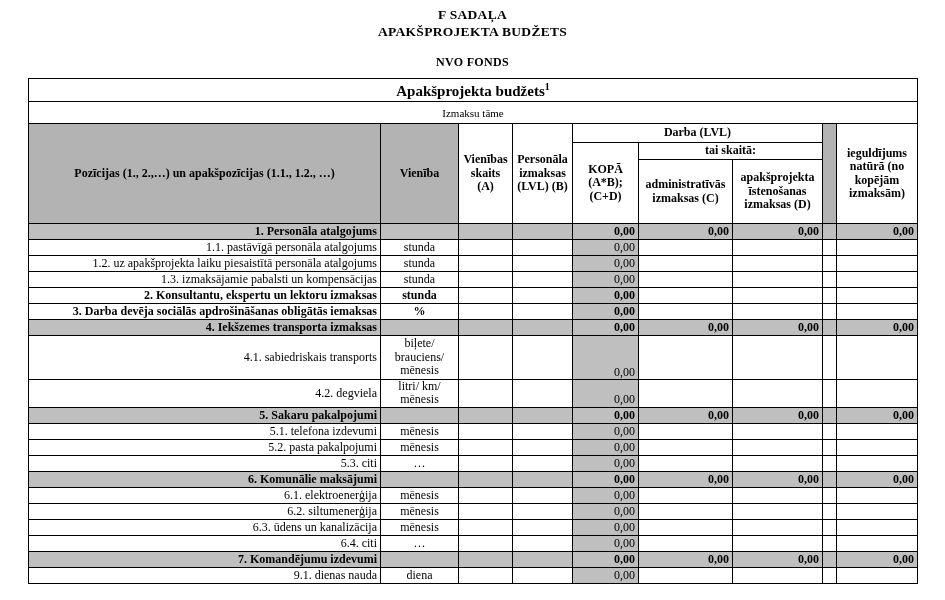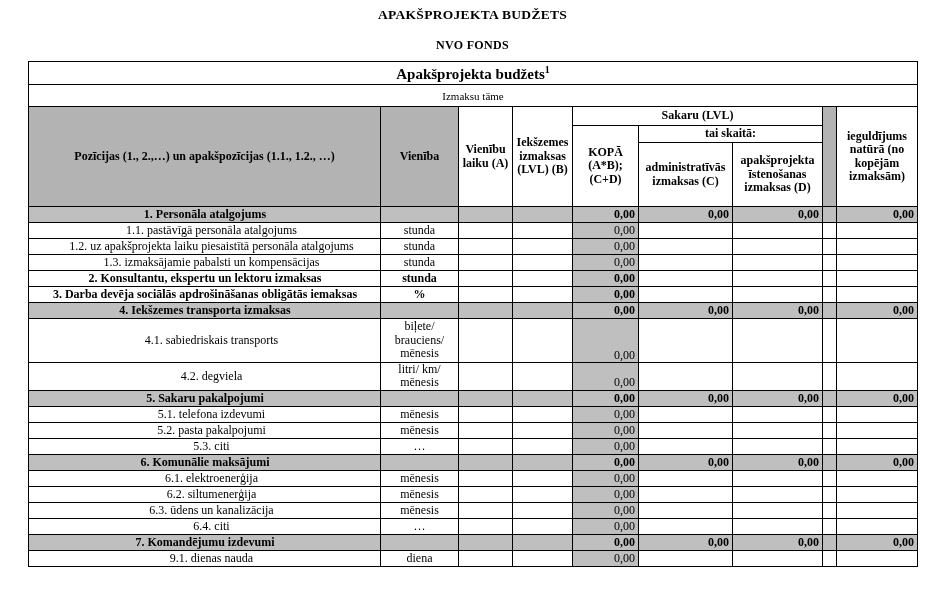--- a/index.html
+++ b/index.html
@@ -18,37 +18,38 @@
   tr.doc-title sup { font-size: 10px; }
   tr.doc-sub td { font-size: 11px; font-weight: normal; text-align: center; height: 22px; }
 
   .budget th { font-weight: bold; text-align: center; line-height: 1.12; }
   .gray-h { background: var(--header_gray, #b3b3b3); }
   tr.hr1 { height: 19px; }
   tr.hr2 { height: 17px; }
   tr.hr3 { height: 64px; }
 
   tbody.rows td { height: 16px; line-height: 1.12; }
-  td.c-pos { text-align: center; padding-left: 17px; white-space: nowrap; }
+  td.c-pos { text-align: right; padding-left: 17px; white-space: nowrap; }
   tr.summary td.c-pos, tr.bold td.c-pos { padding-left: 4px; }
   td.c-unit { text-align: center; }
   td.c-total, td.c-admin, td.c-impl, td.c-inkind { text-align: right; }
   td.c-total { background: var(--total_col_gray, #bfbfbf); }
   tr.summary td { background: var(--row_gray, #bfbfbf); font-weight: bold; }
   tr.bold td { font-weight: bold; }
   tr.tall3 { height: 44px; }
   tr.tall2 { height: 20px; }
   tr.tall3 td.c-total, tr.tall2 td.c-total { vertical-align: bottom; }
 </style>
 </head>
 <body>
 
 <div class="page">
 
   <div class="titles">
+    <div class="t1">F SADAĻA</div>
     <div class="t1">APAKŠPROJEKTA BUDŽETS</div>
     <div class="t2">NVO FONDS</div>
   </div>
 
   <table class="budget">
     <colgroup>
       <col style="width:352px">
         <col style="width:78px">
         <col style="width:54px">
       <col style="width:60px">
@@ -63,23 +64,23 @@
       <tr class="doc-title">
         <td colspan="9"><span>Apakšprojekta budžets</span><sup>1</sup></td>
       </tr>
       <tr class="doc-sub">
         <td colspan="9">Izmaksu tāme</td>
       </tr>
 
       <tr class="hr1">
         <th rowspan="3" class="gray-h">Pozīcijas (1., 2.,…) un apakšpozīcijas (1.1., 1.2., …)</th>
         <th rowspan="3" class="gray-h">Vienība</th>
-        <th rowspan="3">Vienību laiku (A)</th>
-        <th rowspan="3">Iekšzemes izmaksas (LVL) (B)</th>
-        <th colspan="3">Sakaru (LVL)</th>
+        <th rowspan="3">Vienības skaits (A)</th>
+        <th rowspan="3">Personāla izmaksas (LVL) (B)</th>
+        <th colspan="3">Darba (LVL)</th>
         <th rowspan="3" class="gray-h"></th>
         <th rowspan="3">ieguldījums natūrā (no kopējām izmaksām)</th>
       </tr>
       <tr class="hr2">
         <th rowspan="2">KOPĀ (A*B); (C+D)</th>
         <th colspan="2">tai skaitā:</th>
       </tr>
       <tr class="hr3">
         <th>administratīvās izmaksas (C)</th>
         <th>apakšprojekta īstenošanas izmaksas (D)</th>

